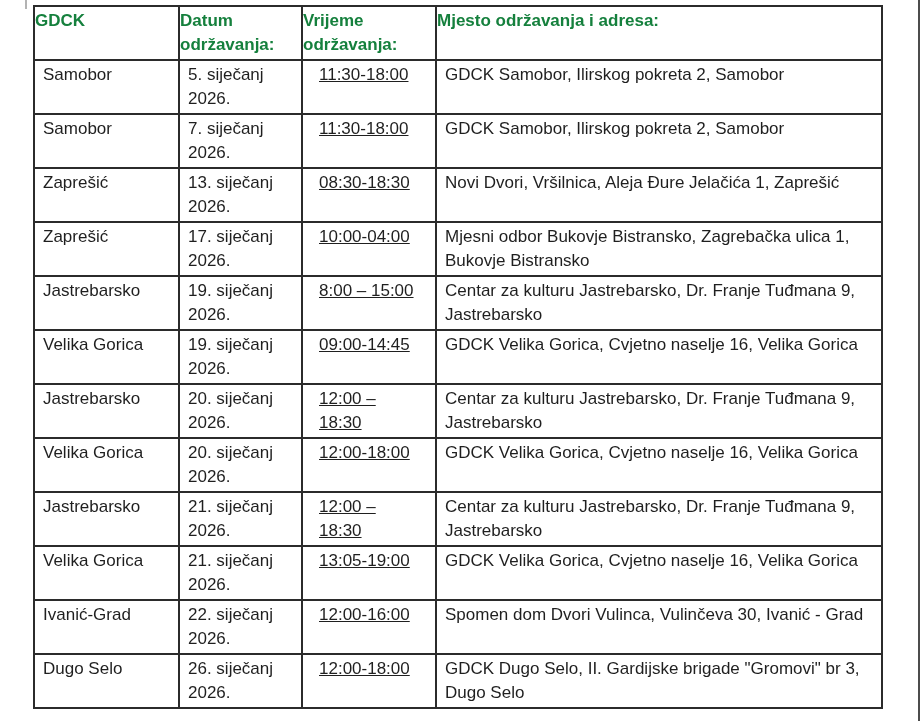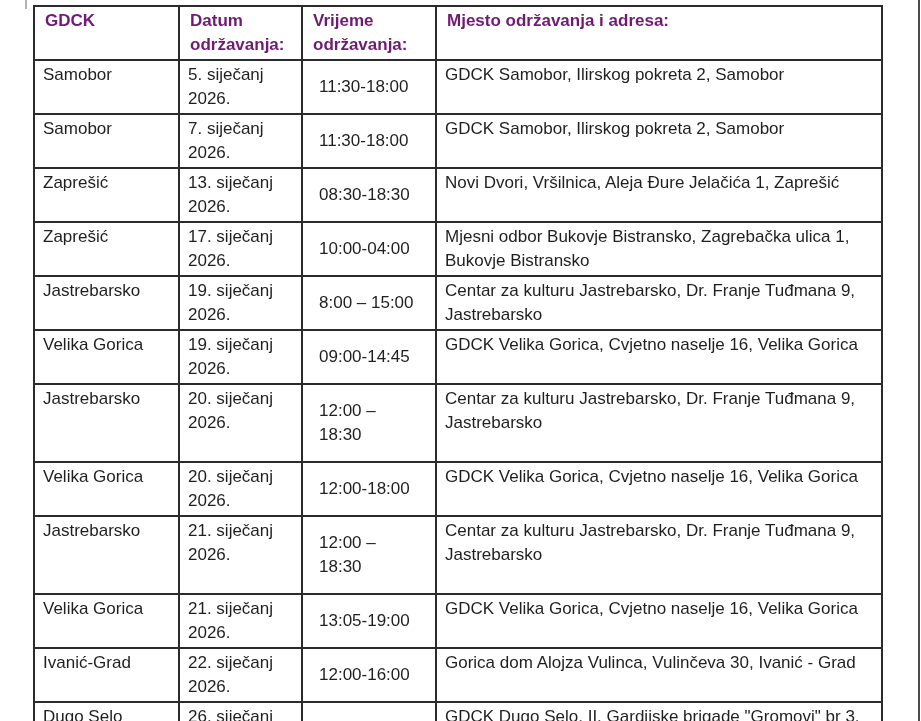--- a/index.html
+++ b/index.html
@@ -35,28 +35,28 @@
     line-height: 24px;
     padding: 2px 8px;
     overflow: hidden;
   }
   thead tr { height: 49px; }
   tbody tr { height: 51px; }
 
   th {
     font-weight: bold;
     text-align: left;
-    padding-left: 10px;
-    color: #701a75;
+    padding-left: 0;
+    color: #15803d;
   }
   td.c-gdck, td.c-datum, td.c-vrijeme { }
   td.c-mjesto { text-align: left; }
 
   
-  .time-inner { max-width: 100px; margin: 12px auto; }
+  .time-inner { max-width: 100px; margin: 0 auto; text-decoration: underline; }
   .date-inner { max-width: 106px; margin: 0 auto; }
 
   .page-edge-line {
     position: absolute;
     top: 0;
     bottom: 0;
     right: 1px;
     width: 2px;
     background: #4c4c4c;
   }
@@ -202,21 +202,21 @@
   </tr>
 
   <tr>
     <td class="c-gdck">Ivanić-Grad</td>
     <td class="c-datum">
           <div class="date-inner">22. siječanj 2026.</div>
         </td>
     <td class="c-vrijeme">
           <div class="time-inner">12:00-16:00</div>
         </td>
-    <td class="c-mjesto">Gorica dom Alojza Vulinca, Vulinčeva 30,  Ivanić - Grad</td>
+    <td class="c-mjesto">Spomen dom Dvori Vulinca, Vulinčeva 30,  Ivanić - Grad</td>
   </tr>
 
   <tr>
     <td class="c-gdck">Dugo Selo</td>
     <td class="c-datum">
           <div class="date-inner">26. siječanj 2026.</div>
         </td>
     <td class="c-vrijeme">
           <div class="time-inner">12:00-18:00</div>
         </td>

